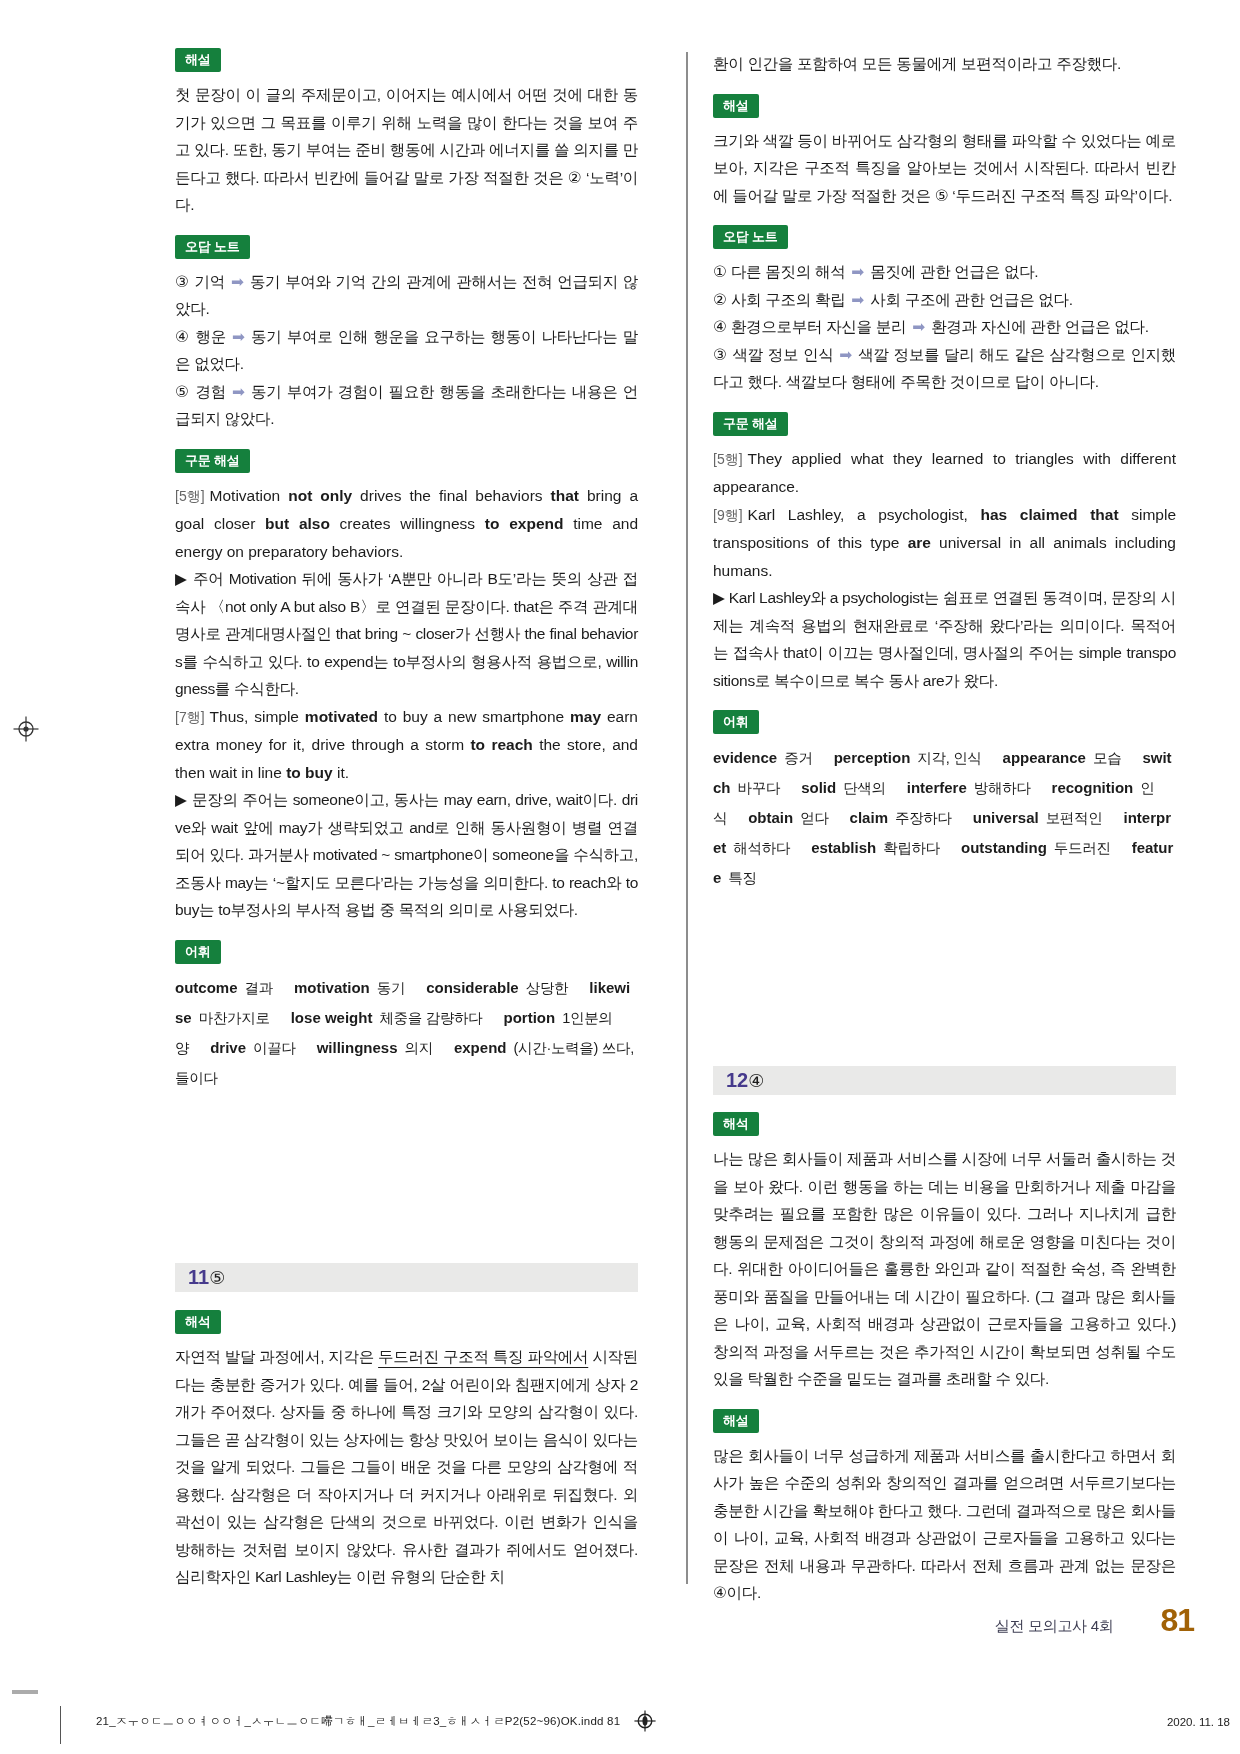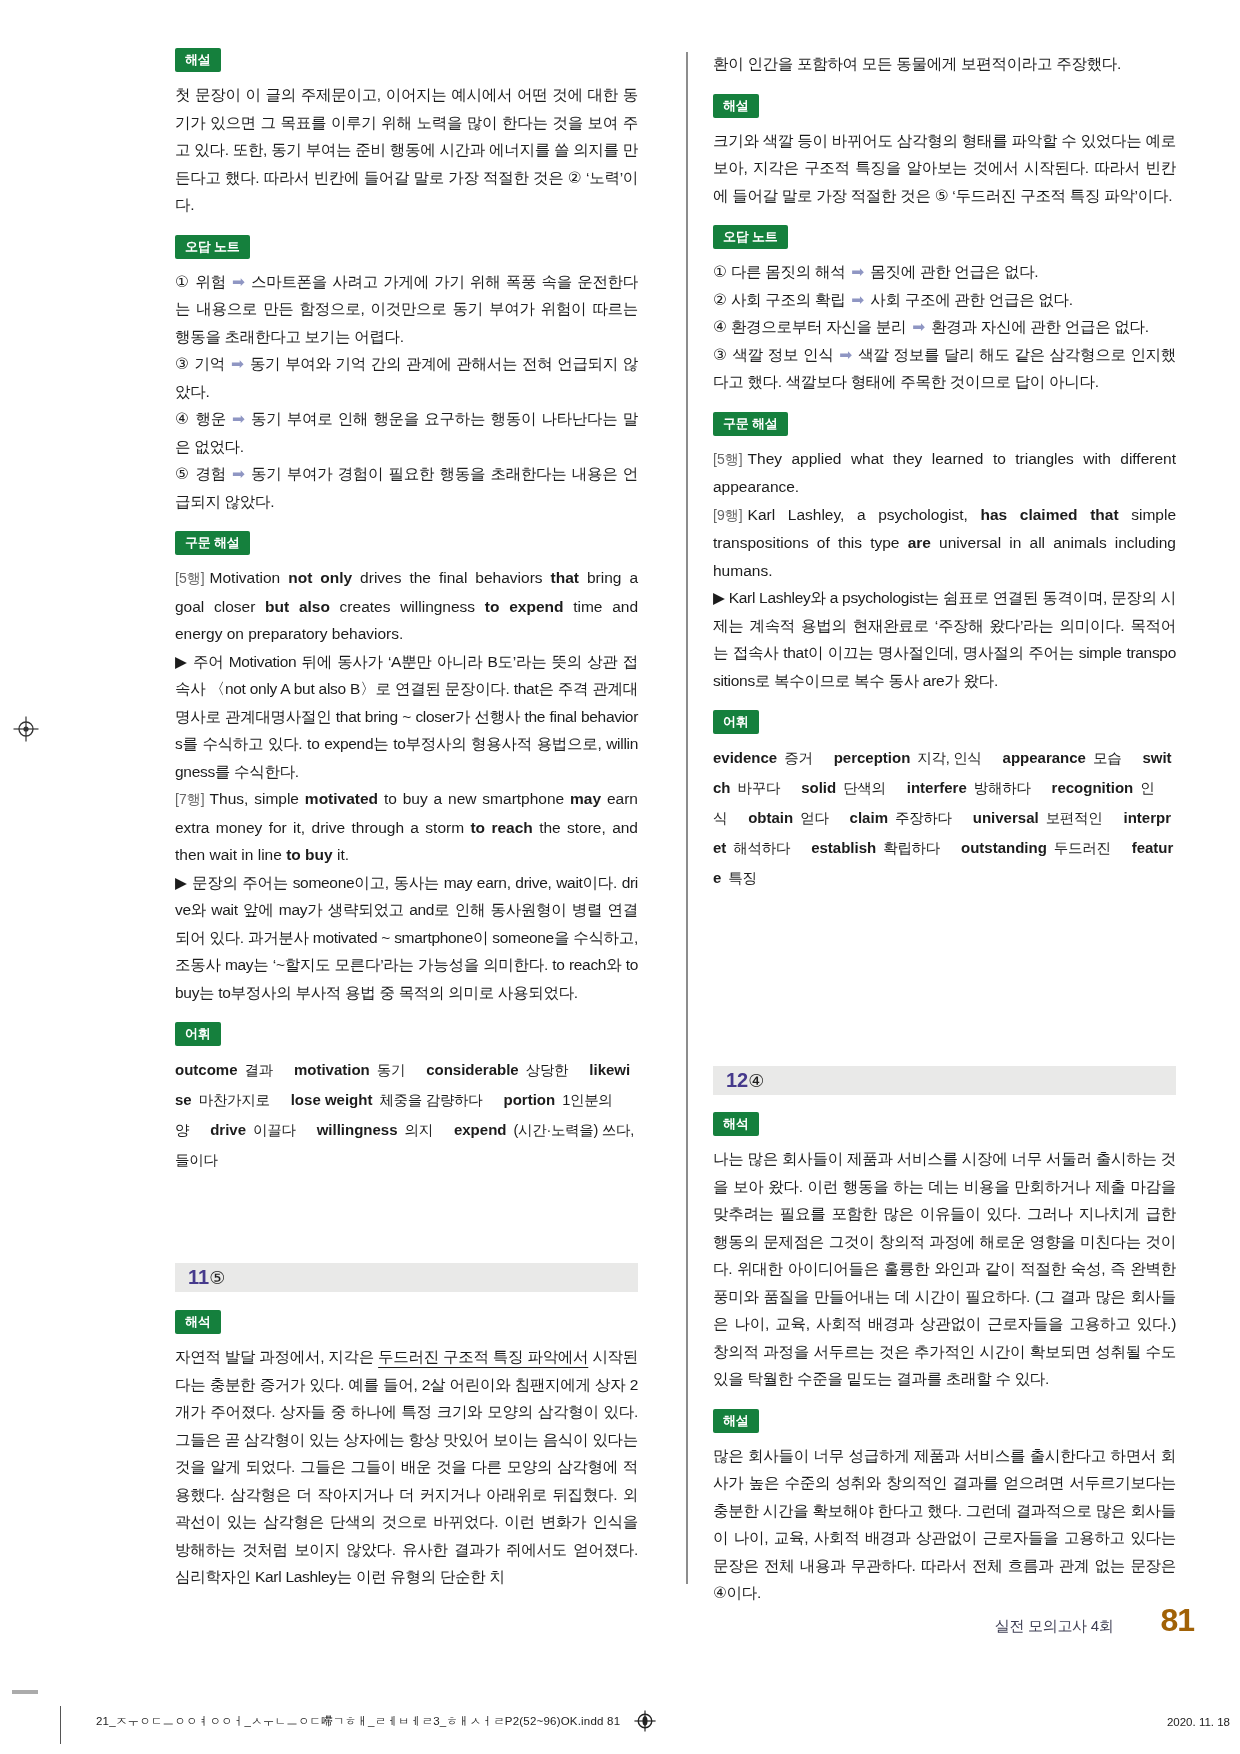--- a/index.html
+++ b/index.html
@@ -58,21 +58,20 @@
     <div class="badge-row first">
       <span class="badge">해설</span>
     </div>
     <p class="ko">첫 문장이 이 글의 주제문이고, 이어지는 예시에서 어떤 것에 대한 동기가 있으면 그 목표를 이루기 위해 노력을 많이 한다는 것을 보여 주고 있다. 또한, 동기 부여는 준비 행동에 시간과 에너지를 쓸 의지를 만든다고 했다. 따라서 빈칸에 들어갈 말로 가장 적절한 것은 ② ‘노력’이다.</p>
 
     <div class="badge-row">
       <span class="badge">오답 노트</span>
     </div>
     <div>
 
-        <p class="ko odap-item"><span class="num">①</span> <span>위험</span><span class="arw">➡</span><span>스마트폰을 사려고 가게에 가기 위해 폭풍 속을 운전한다는 내용으로 만든 함정으로, 이것만으로 동기 부여가 위험이 따르는 행동을 초래한다고 보기는 어렵다.</span></p>
 
         <p class="ko odap-item"><span class="num">③</span> <span>기억</span><span class="arw">➡</span><span>동기 부여와 기억 간의 관계에 관해서는 전혀 언급되지 않았다.</span></p>
 
         <p class="ko odap-item"><span class="num">④</span> <span>행운</span><span class="arw">➡</span><span>동기 부여로 인해 행운을 요구하는 행동이 나타난다는 말은 없었다.</span></p>
 
         <p class="ko odap-item"><span class="num">⑤</span> <span>경험</span><span class="arw">➡</span><span>동기 부여가 경험이 필요한 행동을 초래한다는 내용은 언급되지 않았다.</span></p>
       </div>
 
     <div class="badge-row">
       <span class="badge">구문 해설</span>

